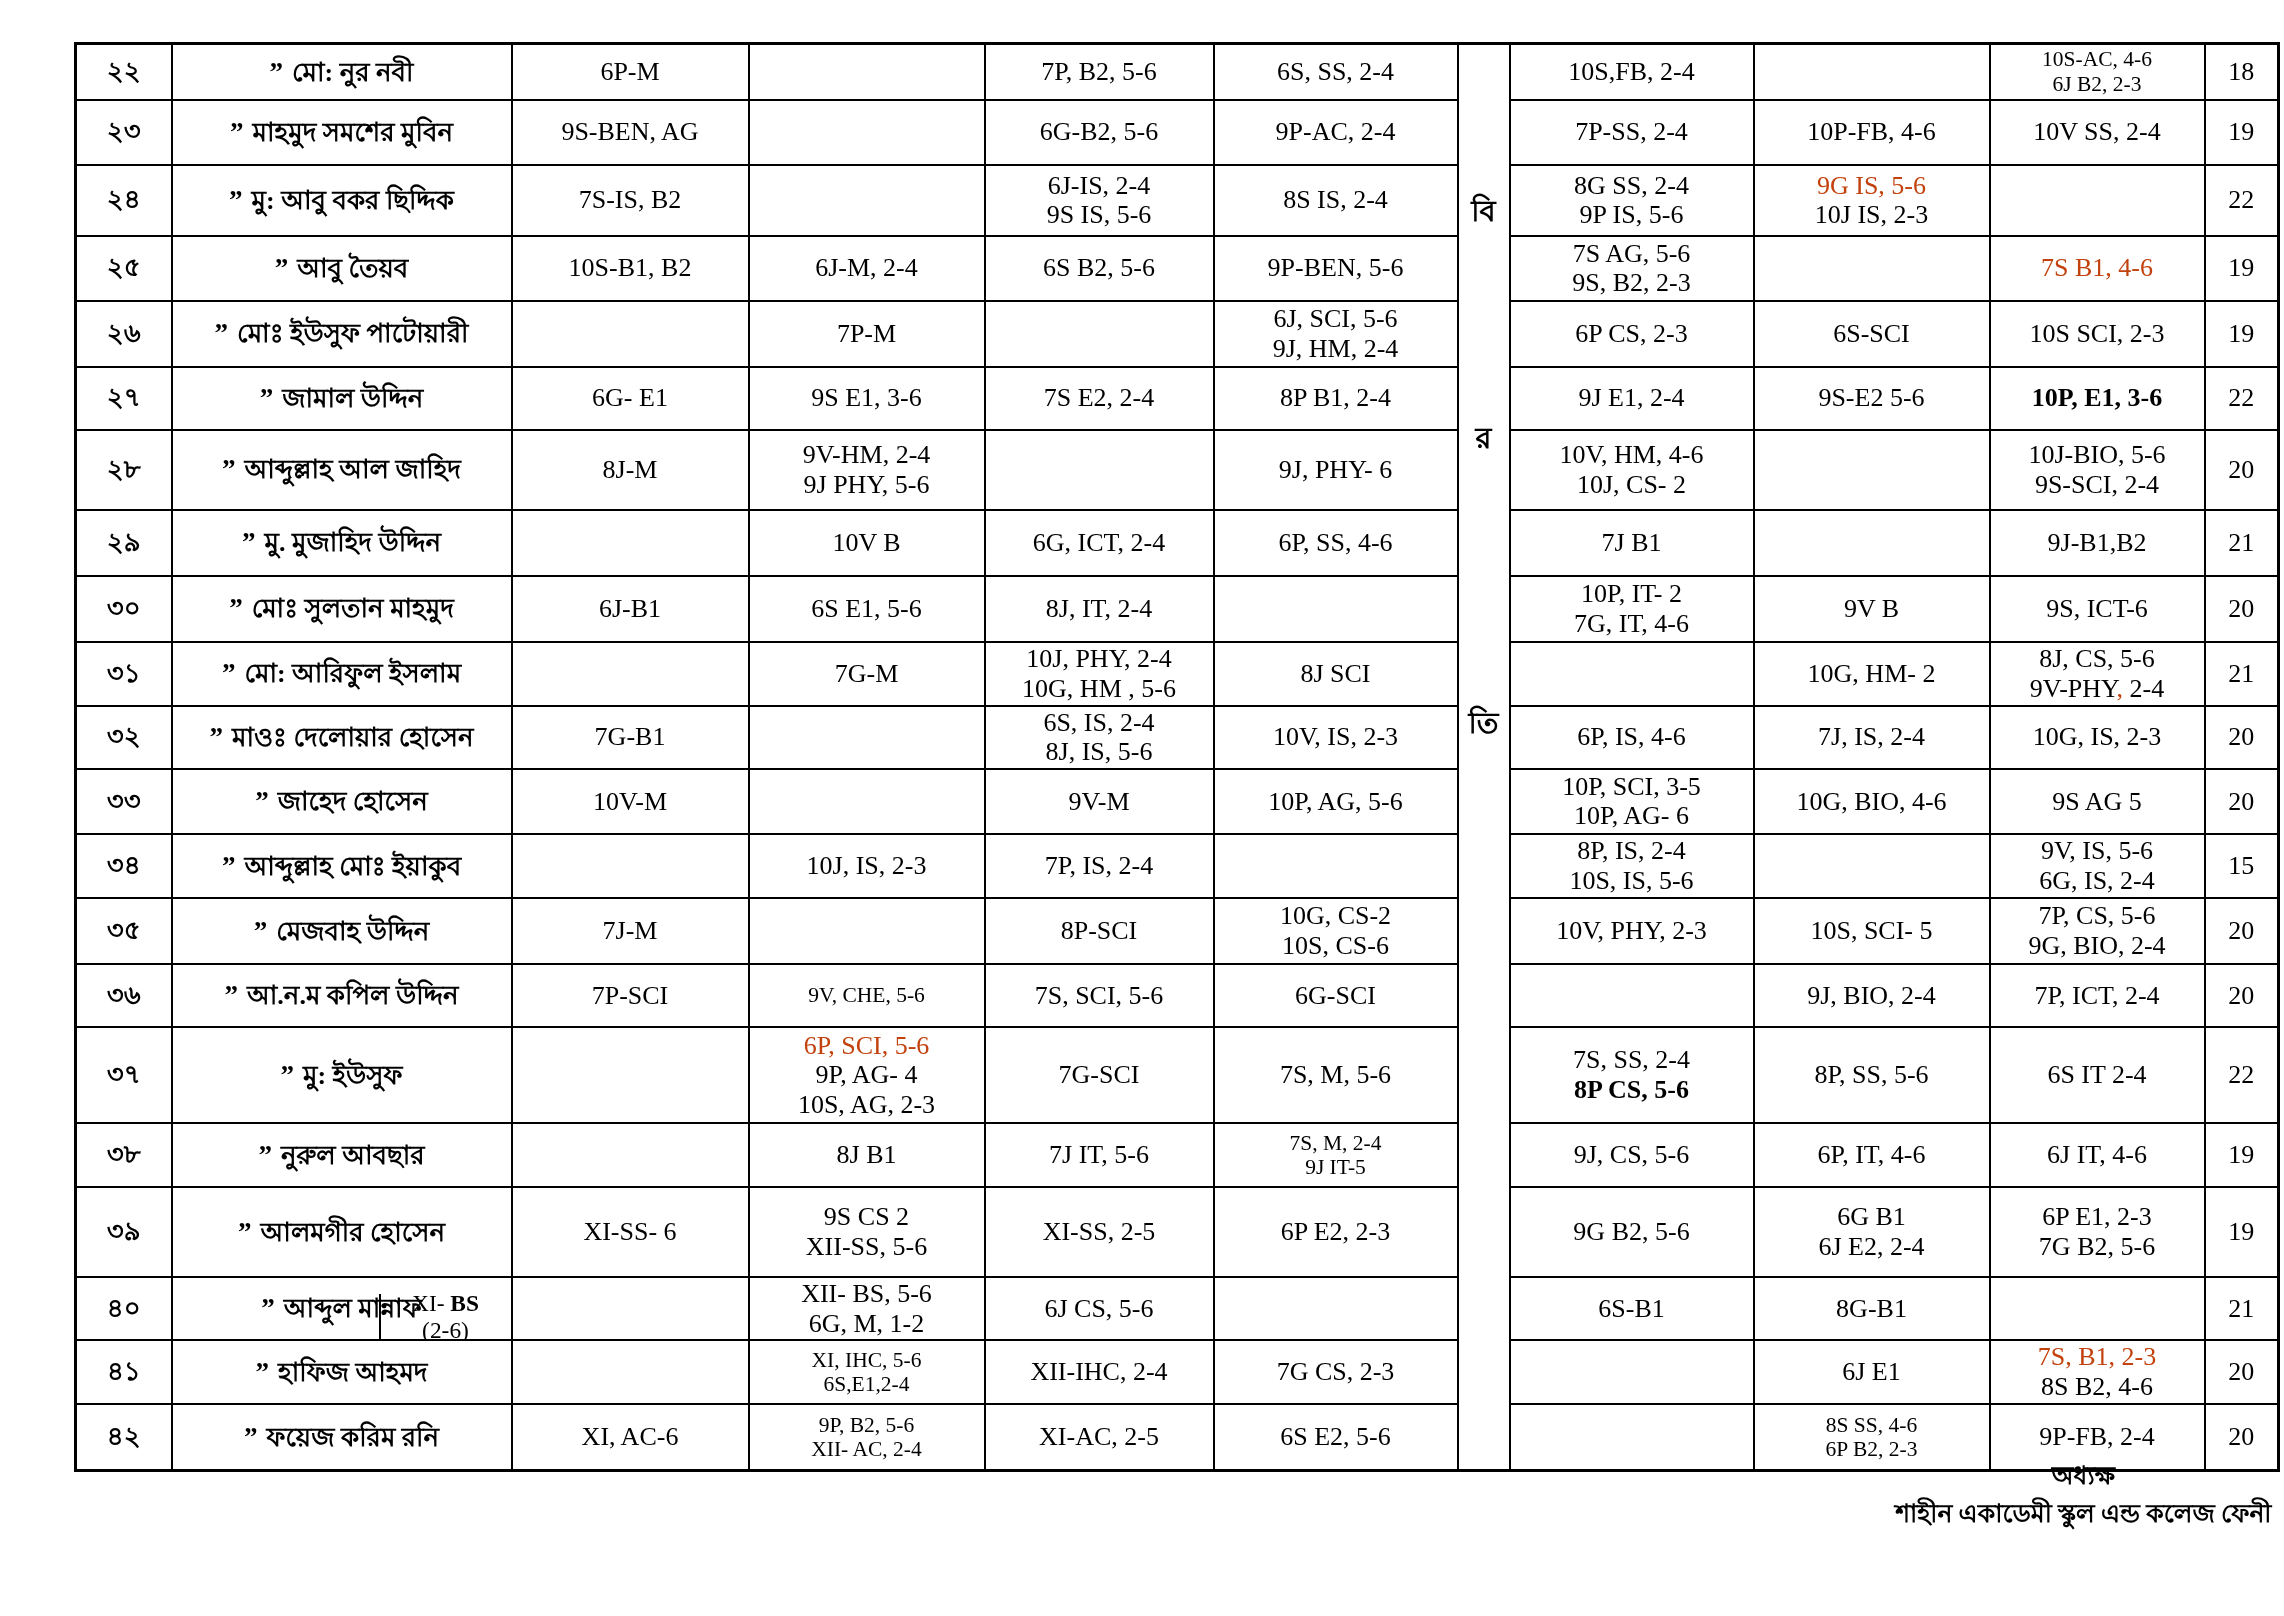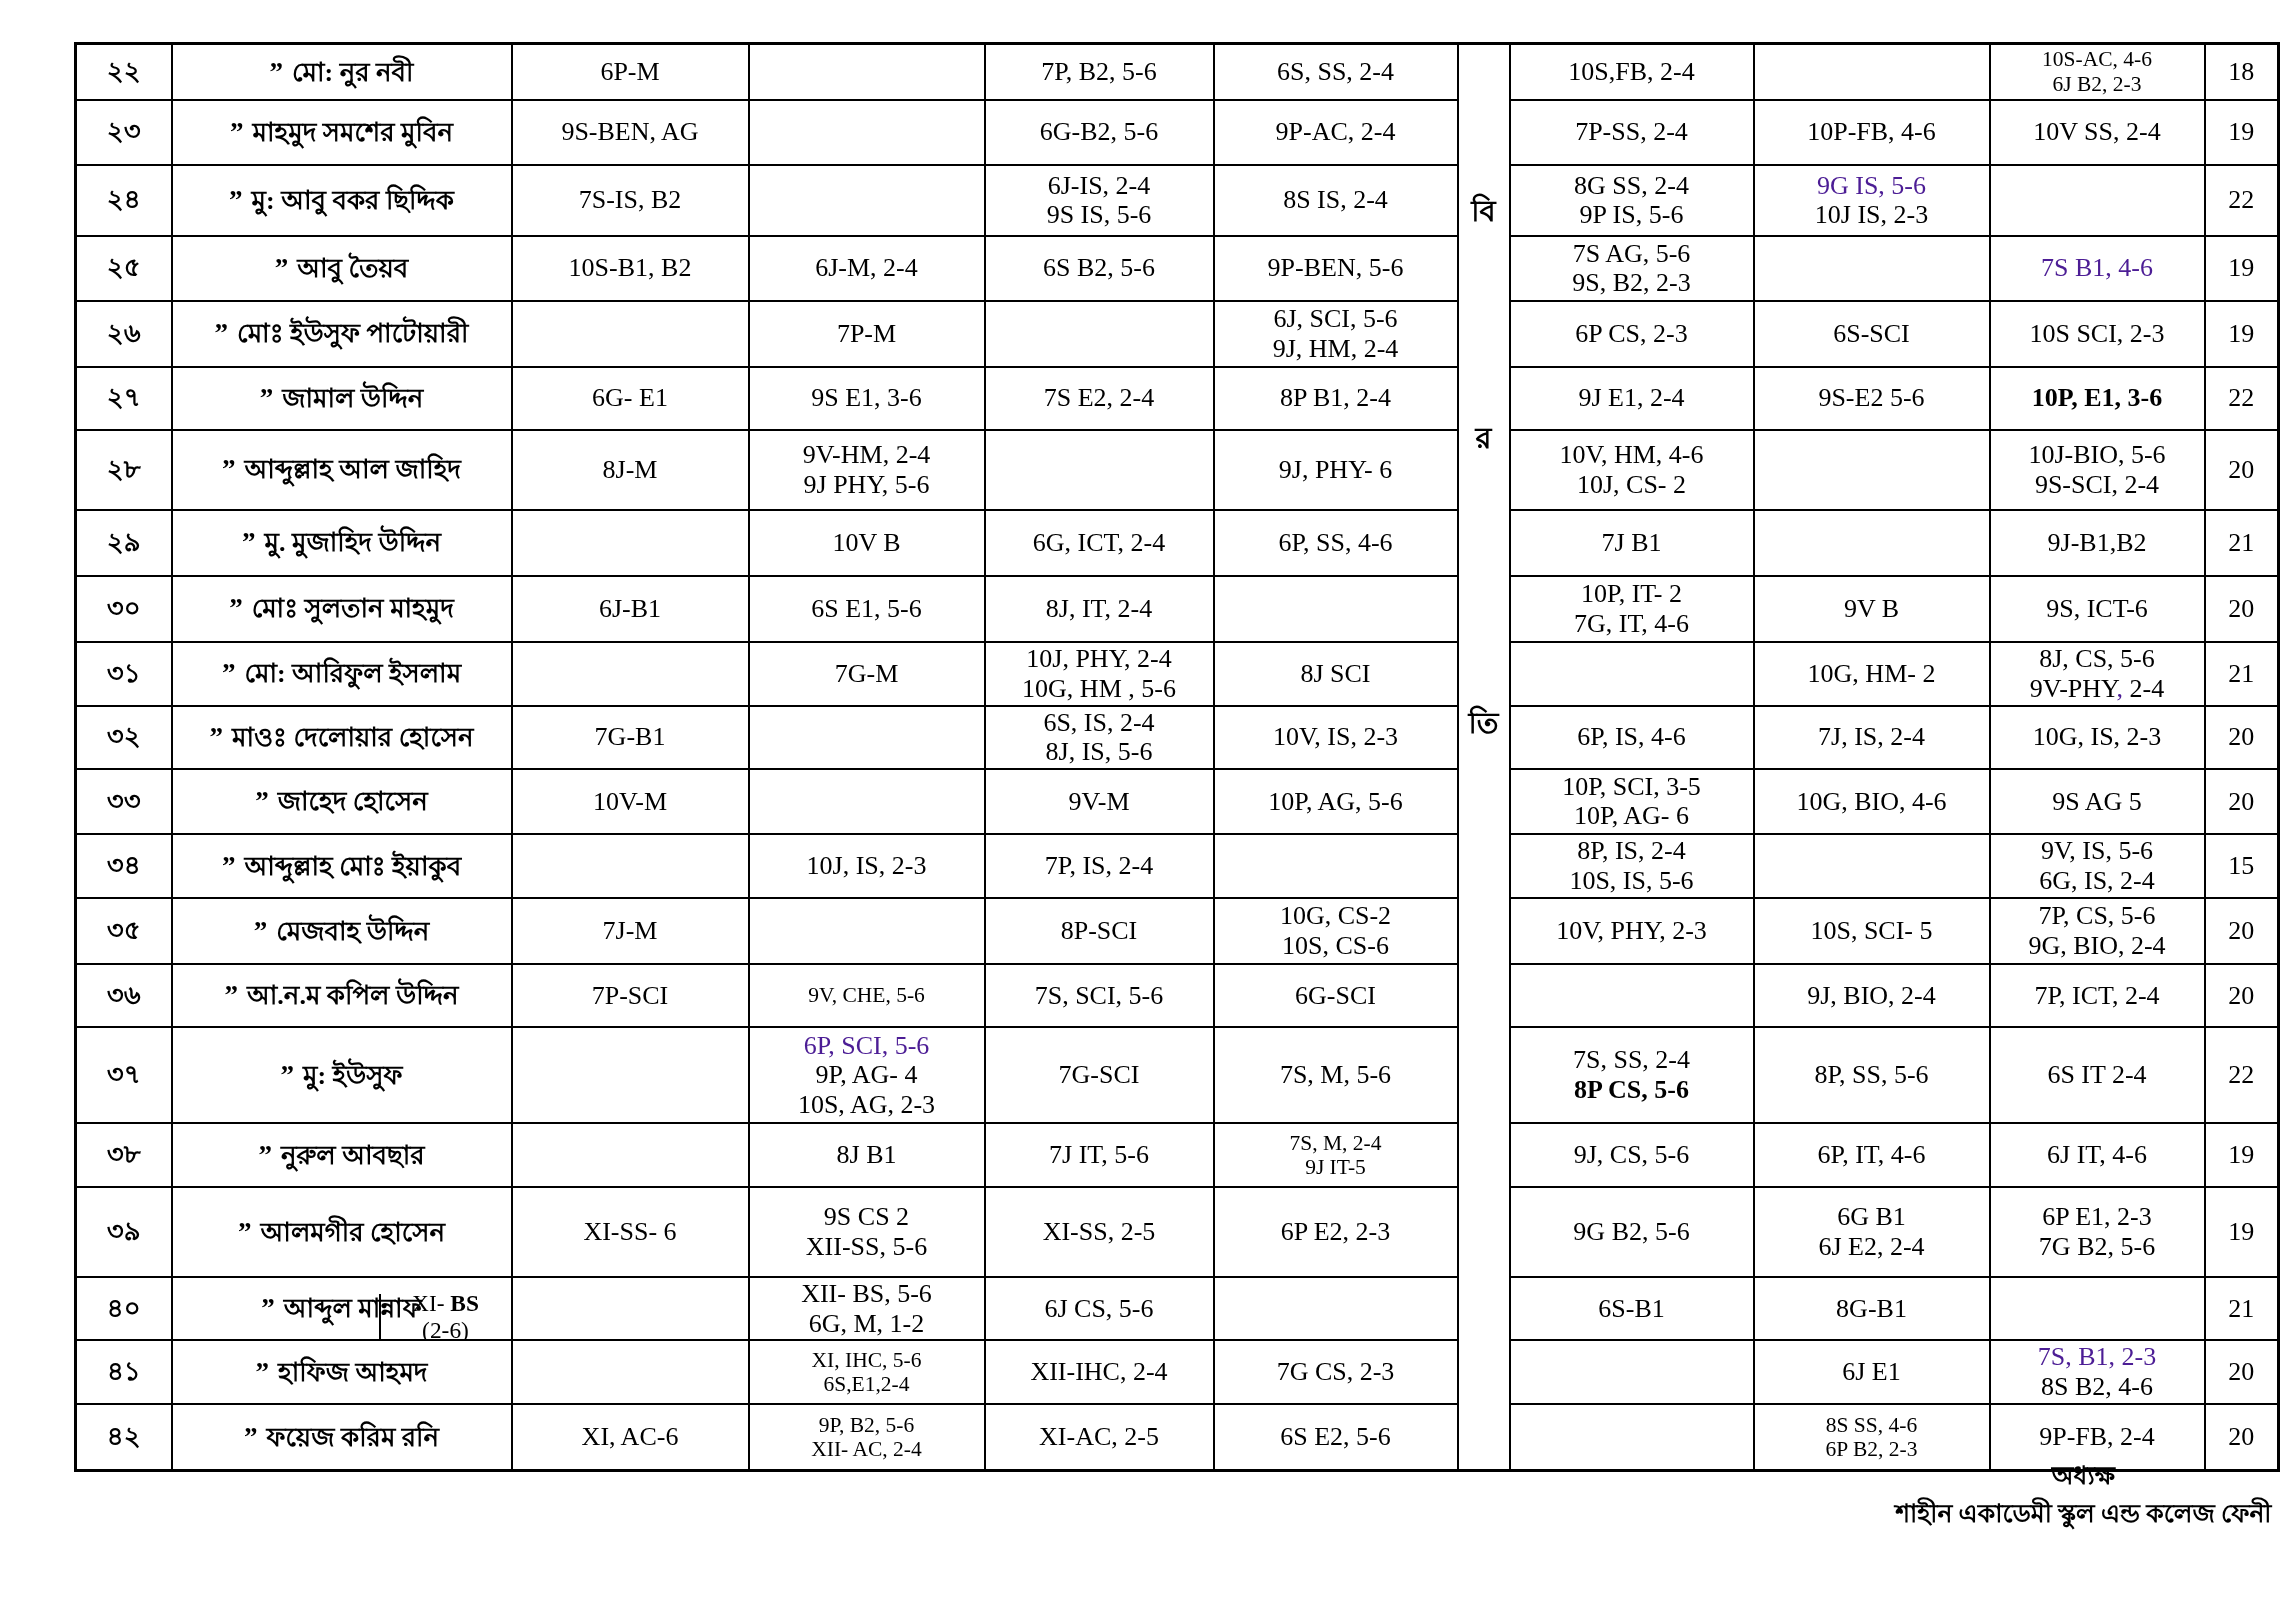--- a/index.html
+++ b/index.html
@@ -32,21 +32,21 @@
     text-align:left;
     padding-left:11.7px;
     font-size:29px;
     font-weight:600;
     position:relative;
   }
   .ditto{font-weight:700;margin-right:9px;font-size:27px;}
   td.total-td{font-size:27px;}
   .line{white-space:nowrap;}
   .line-small{font-size:21.5px;}
-  .seg-red{color:#4c1d95;}
+  .seg-red{color:#c2410c;}
   .seg-bold{font-weight:700;}
   td.break-td{position:relative;padding:0;}
   .break-letter{
     position:absolute;left:0;right:0;
     text-align:center;
     font-size:29px;font-weight:600;
   }
   .name-sub{
     position:absolute;top:16px;bottom:0;right:0;width:130px;
     border-left:2px solid #000;

